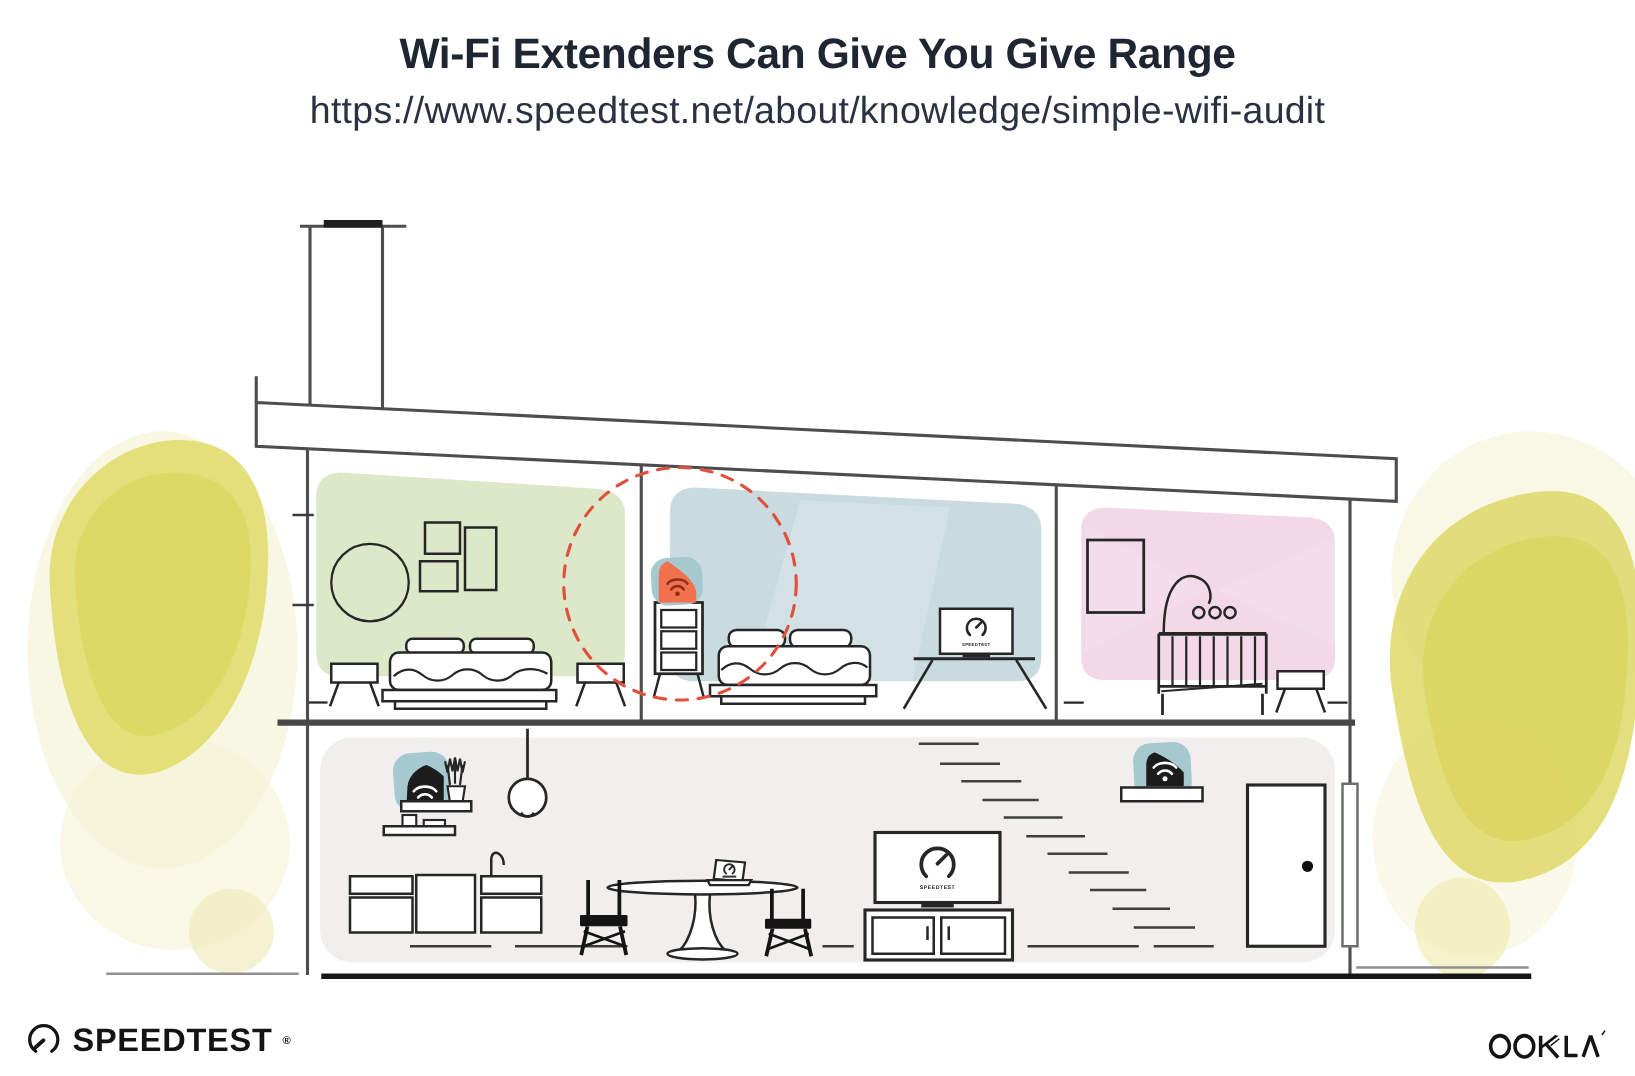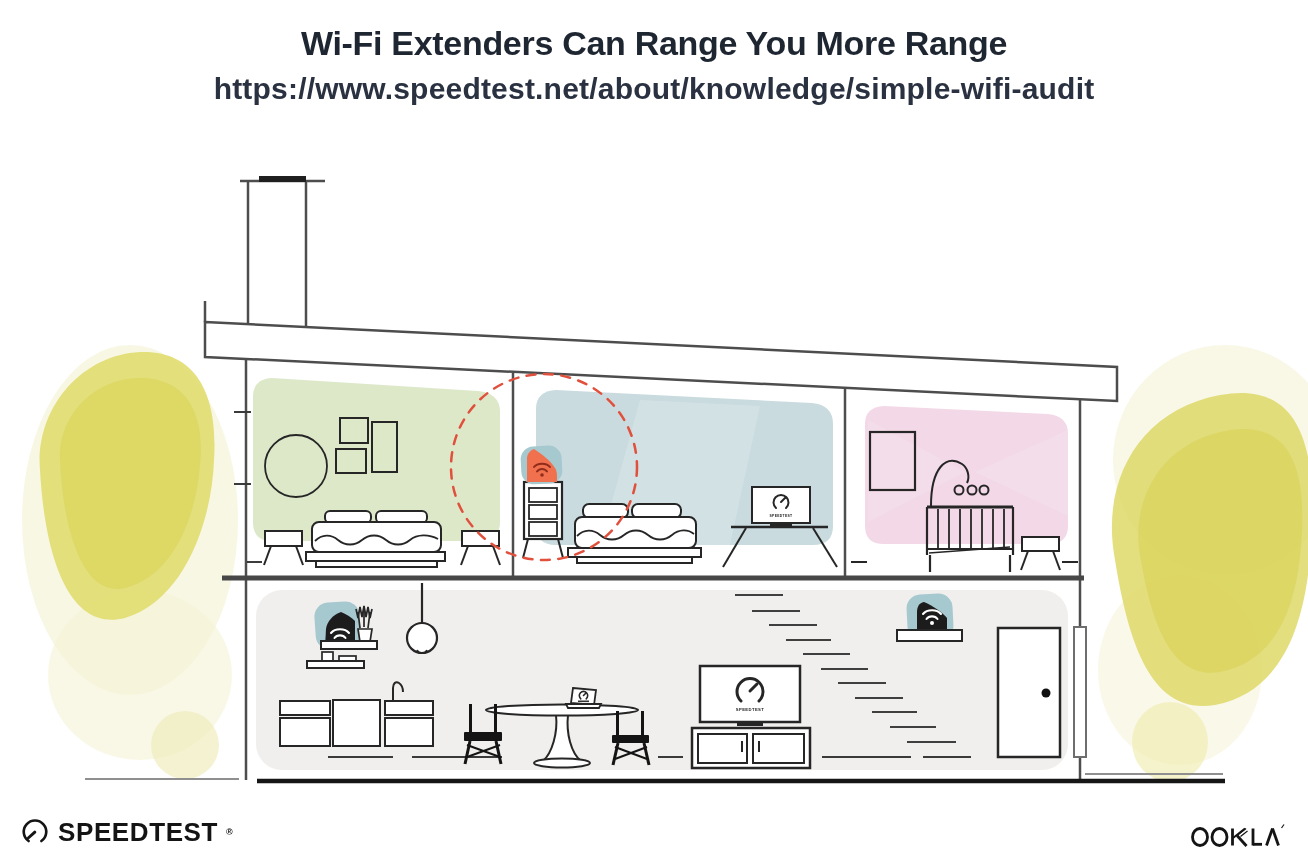--- a/index.html
+++ b/index.html
@@ -1,33 +1,33 @@
 <!DOCTYPE html>
 <html><head>
 <meta charset="utf-8">
 <style>
   html,body{margin:0;padding:0;background:#ffffff;}
   .canvas{position:relative;width:1308px;height:861px;background:#ffffff;overflow:hidden;
           font-family:"Liberation Sans",sans-serif;}
   .title{position:absolute;top:24px;left:0;width:100%;text-align:center;
          font-size:34px;font-weight:800;color:#1e2631;letter-spacing:-0.3px;}
   .url{position:absolute;top:72px;left:0;width:100%;text-align:center;
-       font-size:30px;font-weight:700;color:#2a3140;letter-spacing:0.2px;}
+       font-size:30px;font-weight:400;color:#2a3140;letter-spacing:0.2px;}
   svg.scene{position:absolute;left:0;top:0;}
   .footer-left{position:absolute;left:20px;top:817px;display:flex;align-items:center;gap:8px;}
   .brand-text{font-size:26px;font-weight:800;color:#141414;letter-spacing:0.6px;line-height:30px;}
   .reg{font-size:9px;vertical-align:top;color:#141414;font-weight:700;}
   .footer-right{position:absolute;right:18px;top:822px;}
 </style>
 </head>
 <body>
 
 <div class="canvas">
 
-  <div class="title">Wi-Fi Extenders Can Range You More Range</div>
+  <div class="title">Wi-Fi Extenders Can Give You Give Range</div>
   <div class="url">https://www.speedtest.net/about/knowledge/simple-wifi-audit</div>
 
   <svg class="scene" width="1308" height="861" viewBox="0 0 1308 861">
 
     <g>
       <ellipse cx="130" cy="520" rx="108" ry="175" fill="#f3f1cd" opacity="0.55"></ellipse>
       <ellipse cx="140" cy="675" rx="92" ry="85" fill="#f5f3d7" opacity="0.6"></ellipse>
       <ellipse cx="185" cy="745" rx="34" ry="34" fill="#f0edbc" opacity="0.7"></ellipse>
       <path d="M40,470 C35,410 80,355 140,352 C200,350 218,400 214,460 C212,520 185,600 125,618 C70,632 45,560 40,470 Z" fill="#dfda67" opacity="0.85"></path>
       <path d="M60,460 C58,415 95,378 140,378 C188,378 205,415 200,465 C196,515 175,575 125,588 C82,598 63,528 60,460 Z" fill="#d6d049" opacity="0.45"></path>

